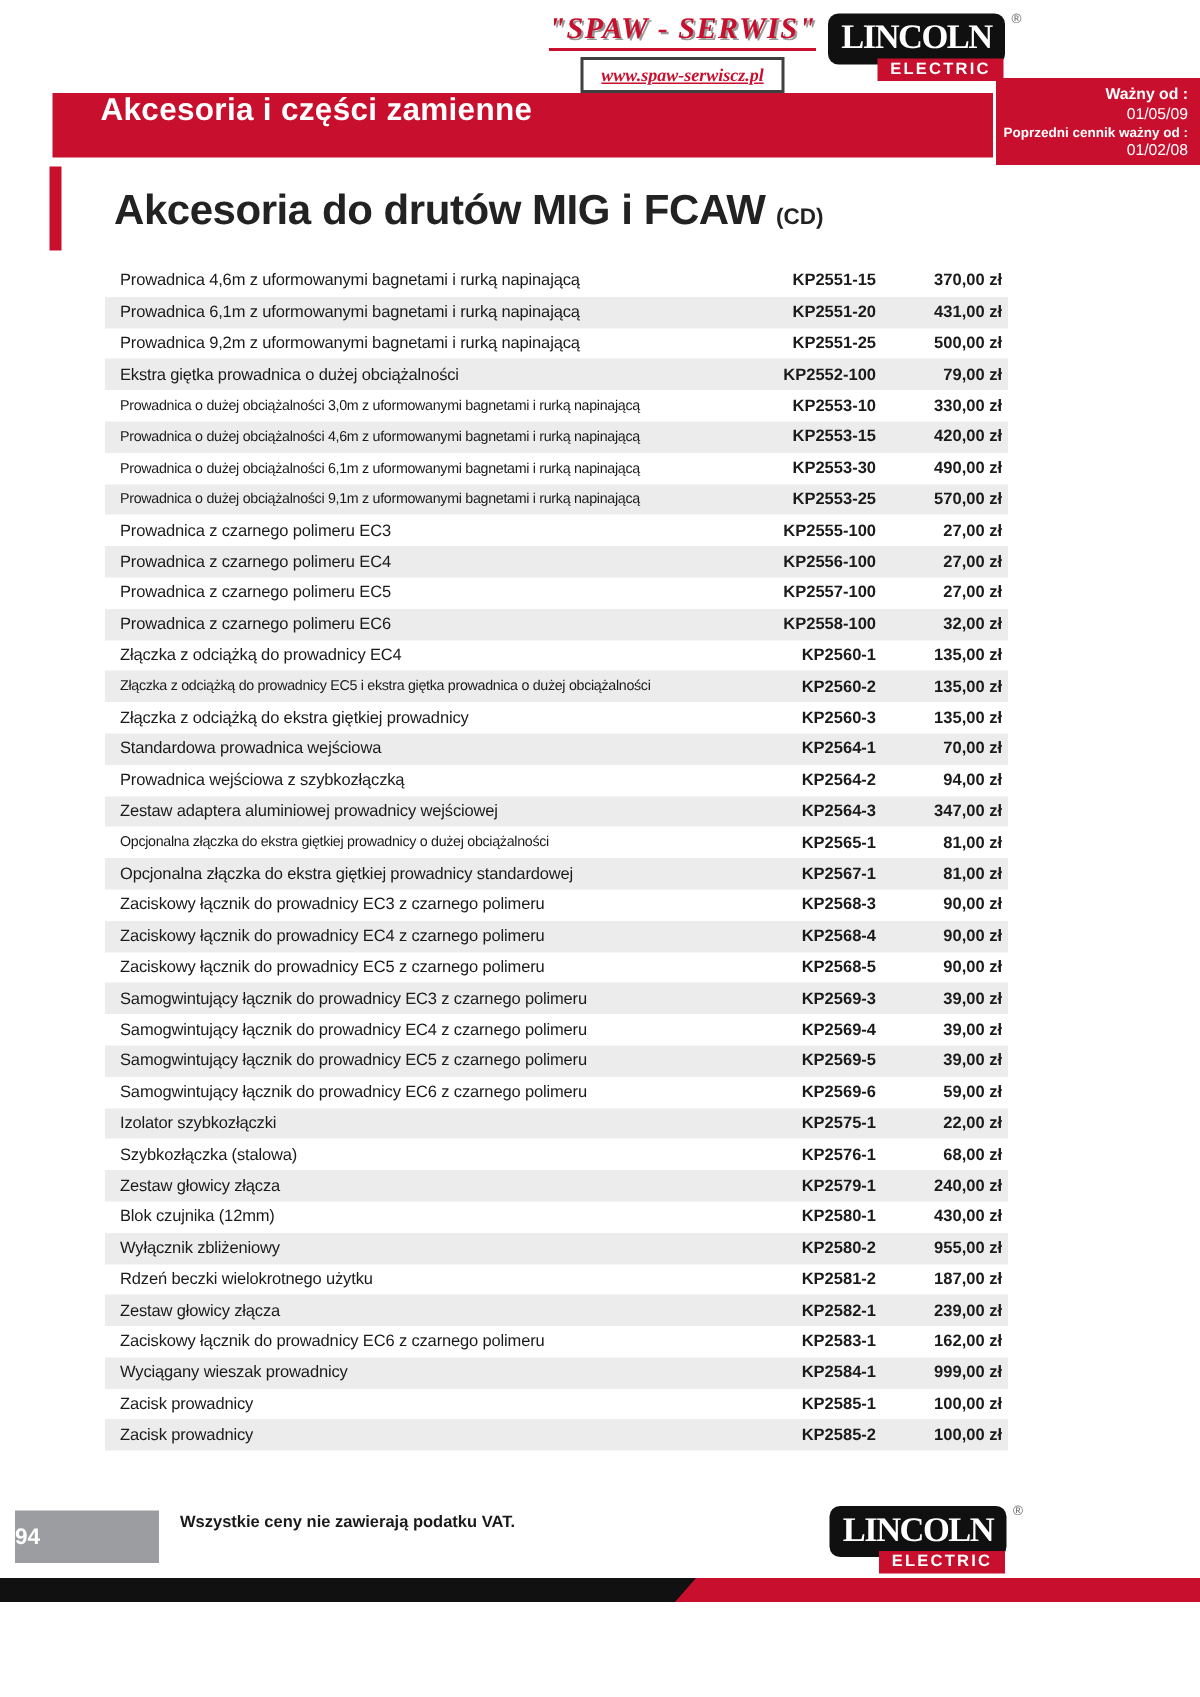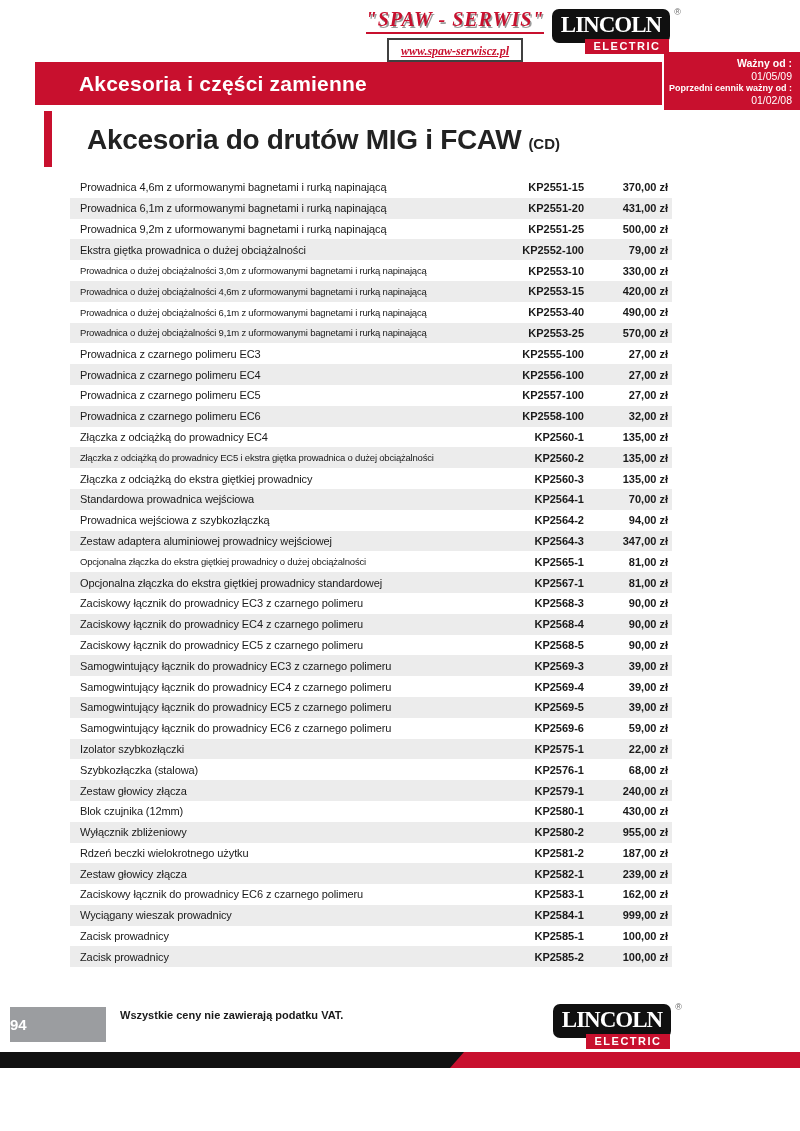--- a/index.html
+++ b/index.html
@@ -44,27 +44,27 @@
     padding:5px 8px 0 3px; line-height:1.22;
   }
   .validity .l1 { font-size:10.5px; font-weight:bold; }
   .validity .d1 { font-size:10.5px; }
   .validity .l2 { font-size:9px; font-weight:bold; white-space:nowrap; }
   .validity .d2 { font-size:10.5px; }
 
   
   .banner {
     position:absolute; left:35px; top:62px; width:627px; height:43px;
-    background:var(--red); color:#fff; display:flex; align-items:center;
-    padding-left:44px; font-size:21px; font-weight:bold; letter-spacing:0.2px;
+    background:var(--red); color:#fff; display:flex; 
+    padding-left:32px; font-size:21px; font-weight:bold; letter-spacing:0.2px;
   }
 
   
   .section-title {
-    position:absolute; left:44px; top:111px; height:56px; width:630px;
+    position:absolute; left:33px; top:111px; height:56px; width:630px;
     border-left:8px solid var(--red); display:flex; align-items:baseline;
     padding:13px 0 0 35px; color:#222;
   }
   .st-main { font-size:28px; font-weight:bold; letter-spacing:-0.3px; }
   .st-suffix { font-size:15px; font-weight:bold; margin-left:7px; }
 
   
   .table { position:absolute; left:70px; top:177px; width:602px; }
   .row { display:flex; align-items:center; height:20.8px; font-size:11px; }
   .row:nth-child(even) { background:var(--row-alt); }
@@ -150,21 +150,21 @@
       <span class="cell code">KP2553-10</span>
       <span class="cell price">330,00 zł</span>
     </div>
     <div class="row">
       <span class="cell name condensed">Prowadnica o dużej obciążalności 4,6m z uformowanymi bagnetami i rurką napinającą</span>
       <span class="cell code">KP2553-15</span>
       <span class="cell price">420,00 zł</span>
     </div>
     <div class="row">
       <span class="cell name condensed">Prowadnica o dużej obciążalności 6,1m z uformowanymi bagnetami i rurką napinającą</span>
-      <span class="cell code">KP2553-40</span>
+      <span class="cell code">KP2553-30</span>
       <span class="cell price">490,00 zł</span>
     </div>
     <div class="row">
       <span class="cell name condensed">Prowadnica o dużej obciążalności 9,1m z uformowanymi bagnetami i rurką napinającą</span>
       <span class="cell code">KP2553-25</span>
       <span class="cell price">570,00 zł</span>
     </div>
     <div class="row">
       <span class="cell name">Prowadnica z czarnego polimeru EC3</span>
       <span class="cell code">KP2555-100</span>

